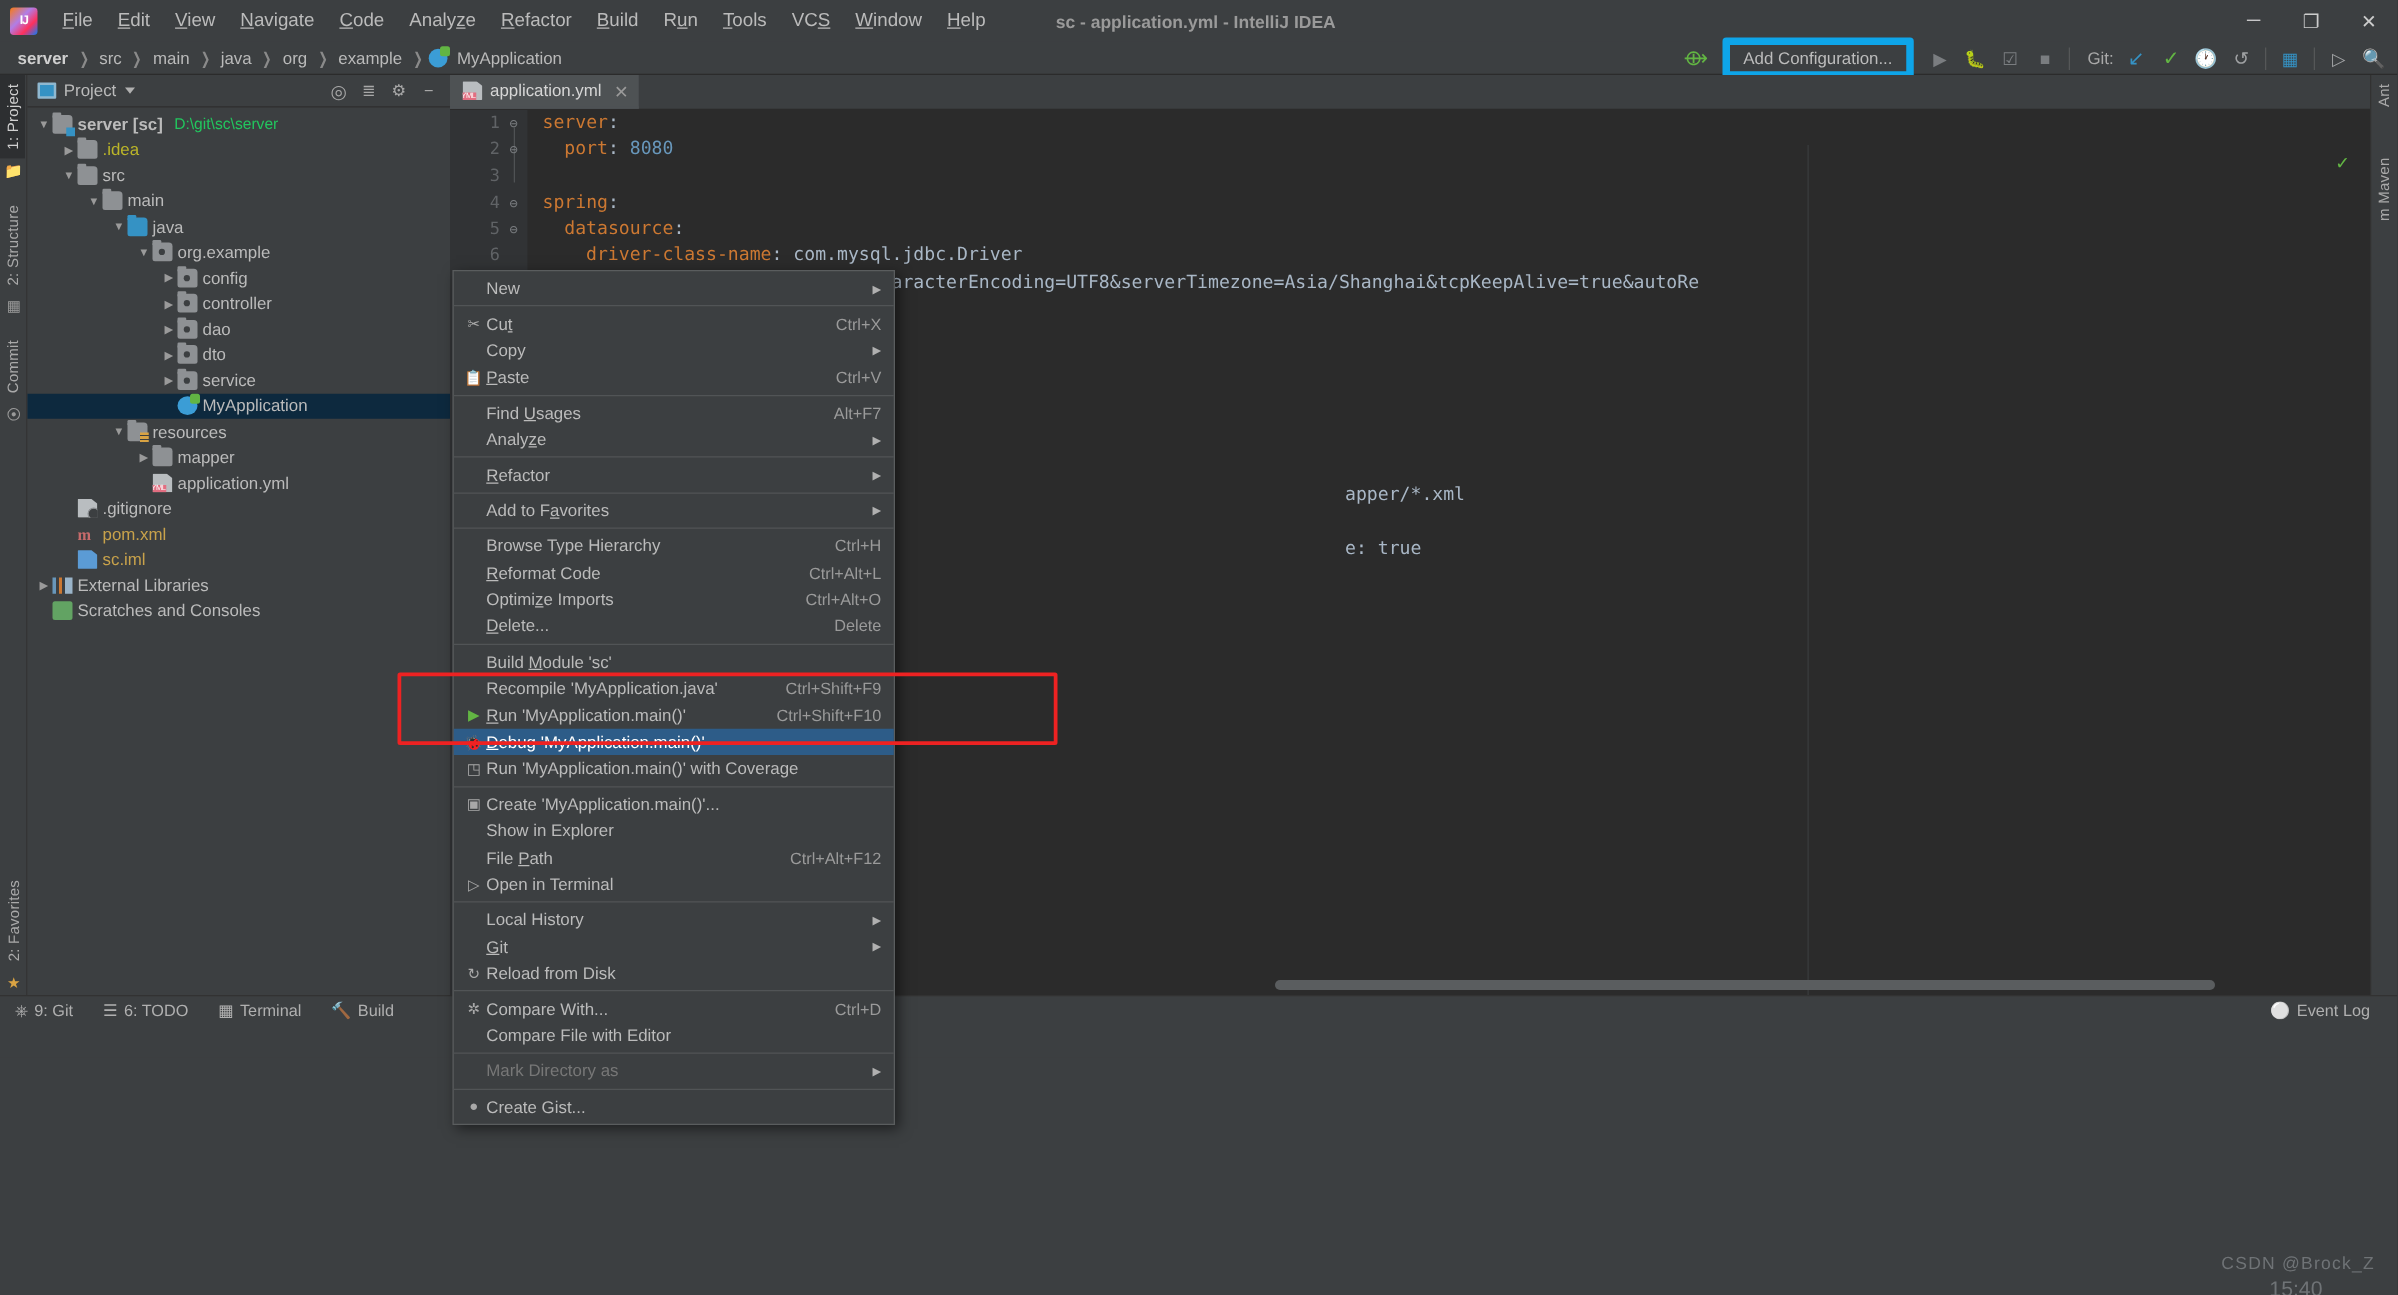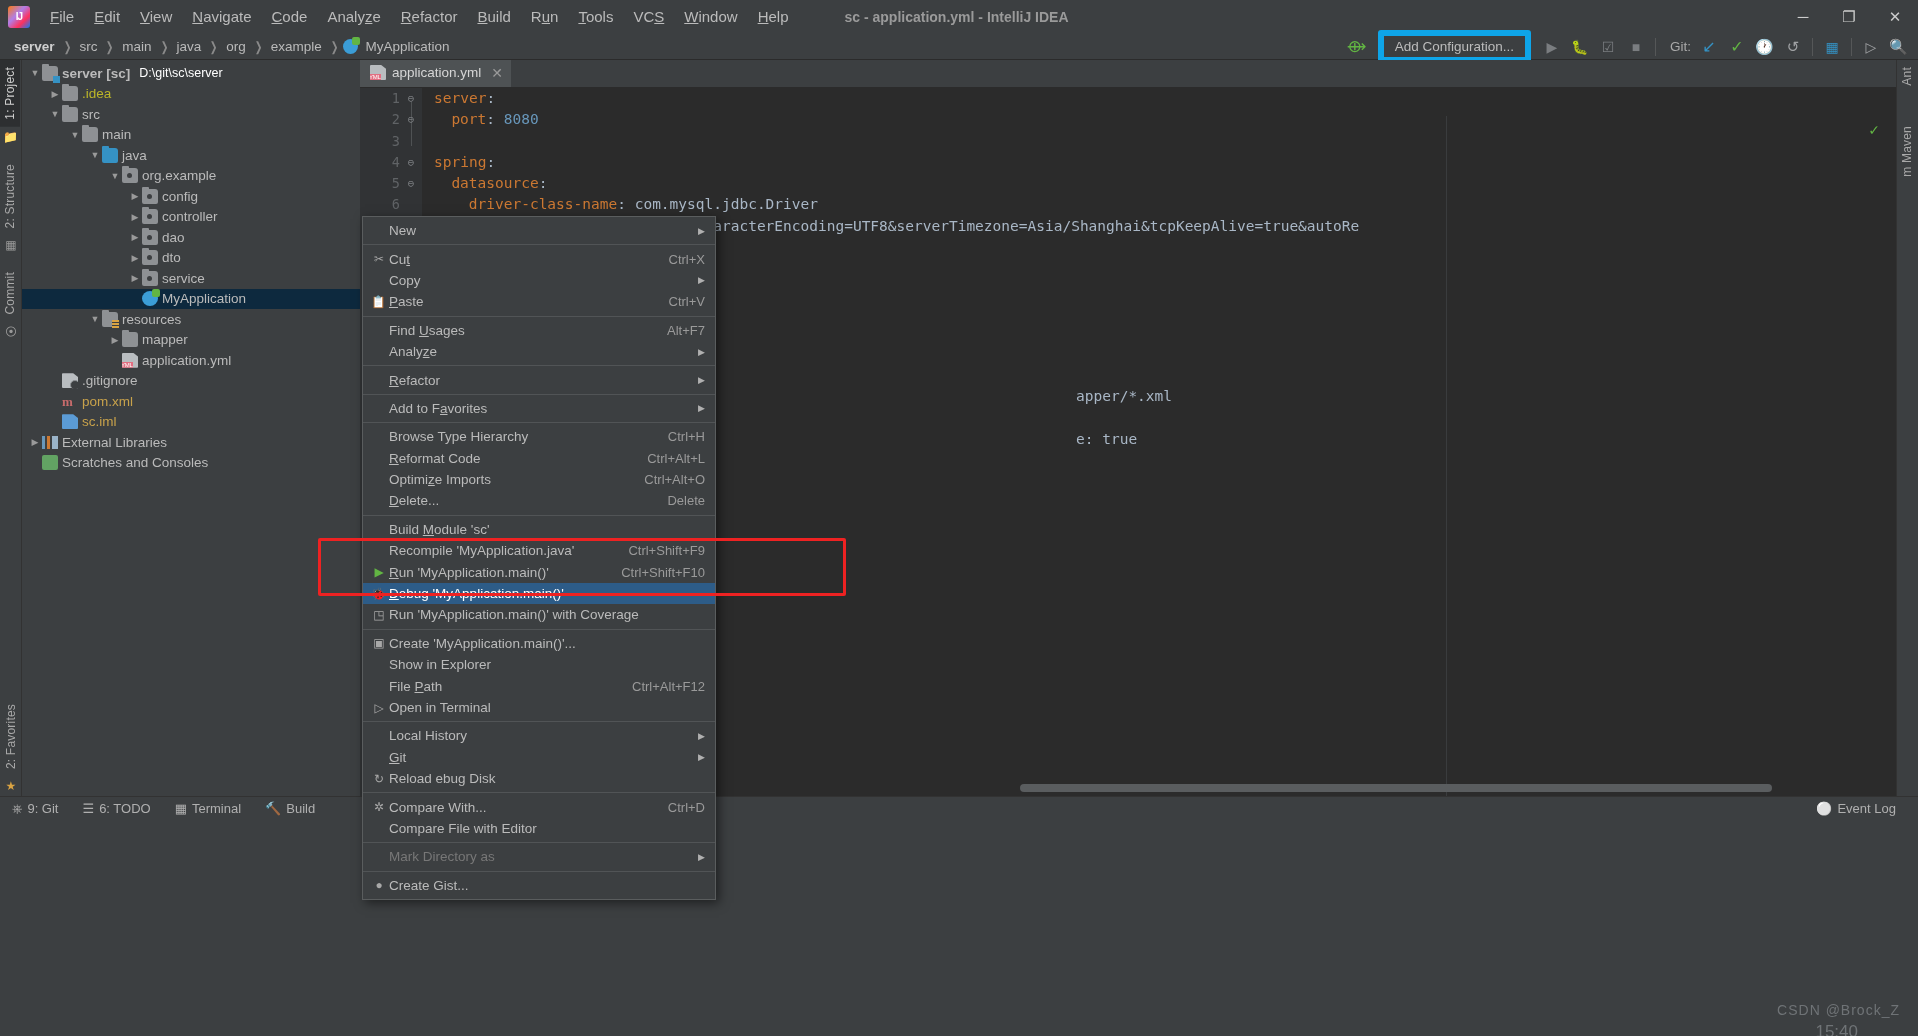--- a/index.html
+++ b/index.html
@@ -146,21 +146,21 @@
     height: 20.5px; display: flex; align-items: center;
     white-space: nowrap; padding-left: 6px;
   }
   .tree-row.selected { background: #0d293e; }
   .arr {
     width: 14px; display: inline-block; text-align: center;
     color: #9a9a9a; font-size: 9px; flex: 0 0 14px;
   }
   .tlabel { color: #bbbbbb; margin-left: 4px; }
   .tlabel.yellow { color: #bbb529; }
-  .tlabel.dim { color: #ffffff; margin-left: 9px; font-size: 12.5px; }
+  .tlabel.dim { color: #22c55e; margin-left: 9px; font-size: 12.5px; }
   .tlabel.orangey { color: #c8a24b; }
 
   .ic { width: 16px; height: 15px; flex: 0 0 16px; position: relative; display:inline-block;}
   .ic-folder { background: #8e9194; border-radius: 1px 3px 2px 2px; }
   .ic-folder::before {
     content: ""; position: absolute; left: 0; top: -2px; width: 7px;
     height: 4px; background: #8e9194; border-radius: 1px 1px 0 0;
   }
   .ic-folder.blue { background: #3592c4; }
   .ic-folder.blue::before { background: #3592c4; }
@@ -441,20 +441,31 @@
       <div class="stripe-ico" style="color:#d9a343;">★</div>
     </div>
   </div>
 
   <div class="right-stripe">
     <div class="stripe-btn">Ant</div>
     <div class="stripe-btn" style="margin-top:26px;">m Maven</div>
   </div>
 
   <div class="project-panel">
+    <div class="panel-head">
+      <div class="proj-sq"></div>
+      <div class="panel-title">Project</div>
+      <div class="caret-dn"></div>
+      <div class="panel-actions">
+        <div class="pa-ico" style="font-size:15px;">◎</div>
+        <div class="pa-ico">≣</div>
+        <div class="pa-ico">⚙</div>
+        <div class="pa-ico">−</div>
+      </div>
+    </div>
     <div class="tree" id="tree">
         <div class="tree-row" style="padding-left: 6px;">
           <span class="arr">▼</span>
           <span class="ic ic-folder mod"></span>
           <span class="tlabel" style="font-weight: bold;">server [sc]</span>
           <span class="tlabel dim">D:\git\sc\server</span>
         </div>
         <div class="tree-row" style="padding-left: 26px;">
           <span class="arr">▶</span>
           <span class="ic ic-folder"></span>
@@ -685,21 +696,21 @@
         <span class="mi-label">Local History</span>
         <span class="mi-arrow">▶</span>
       </div>
       <div class="mi">
         <span class="mi-ico"></span>
         <span class="mi-label"><u>G</u>it</span>
         <span class="mi-arrow">▶</span>
       </div>
       <div class="mi">
         <span class="mi-ico">↻</span>
-        <span class="mi-label">Reload ebug Disk</span>
+        <span class="mi-label">Reload from Disk</span>
       </div>
       <div class="msep"></div>
       <div class="mi">
         <span class="mi-ico">✲</span>
         <span class="mi-label">Compare With...</span>
         <span class="mi-short">Ctrl+D</span>
       </div>
       <div class="mi">
         <span class="mi-ico"></span>
         <span class="mi-label">Compare File with Editor</span>

